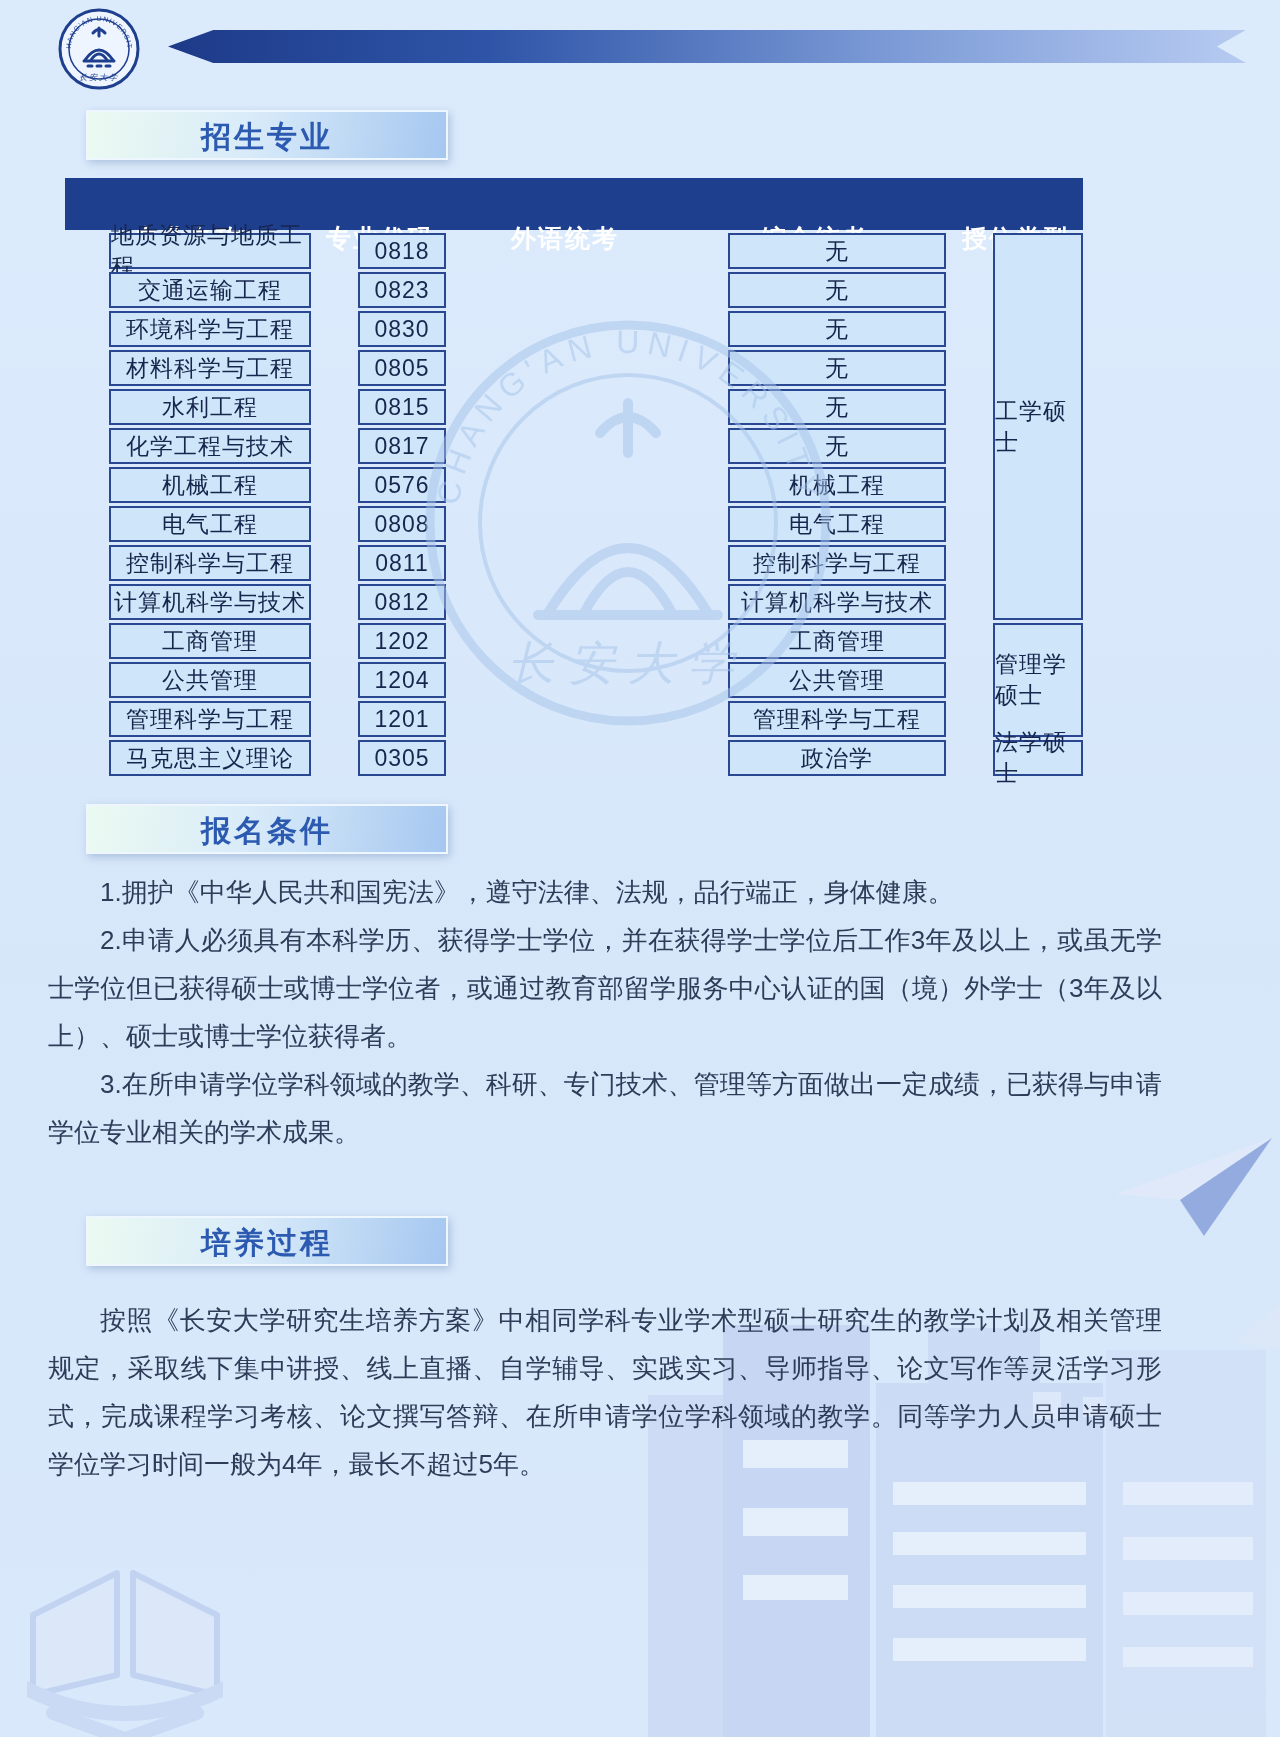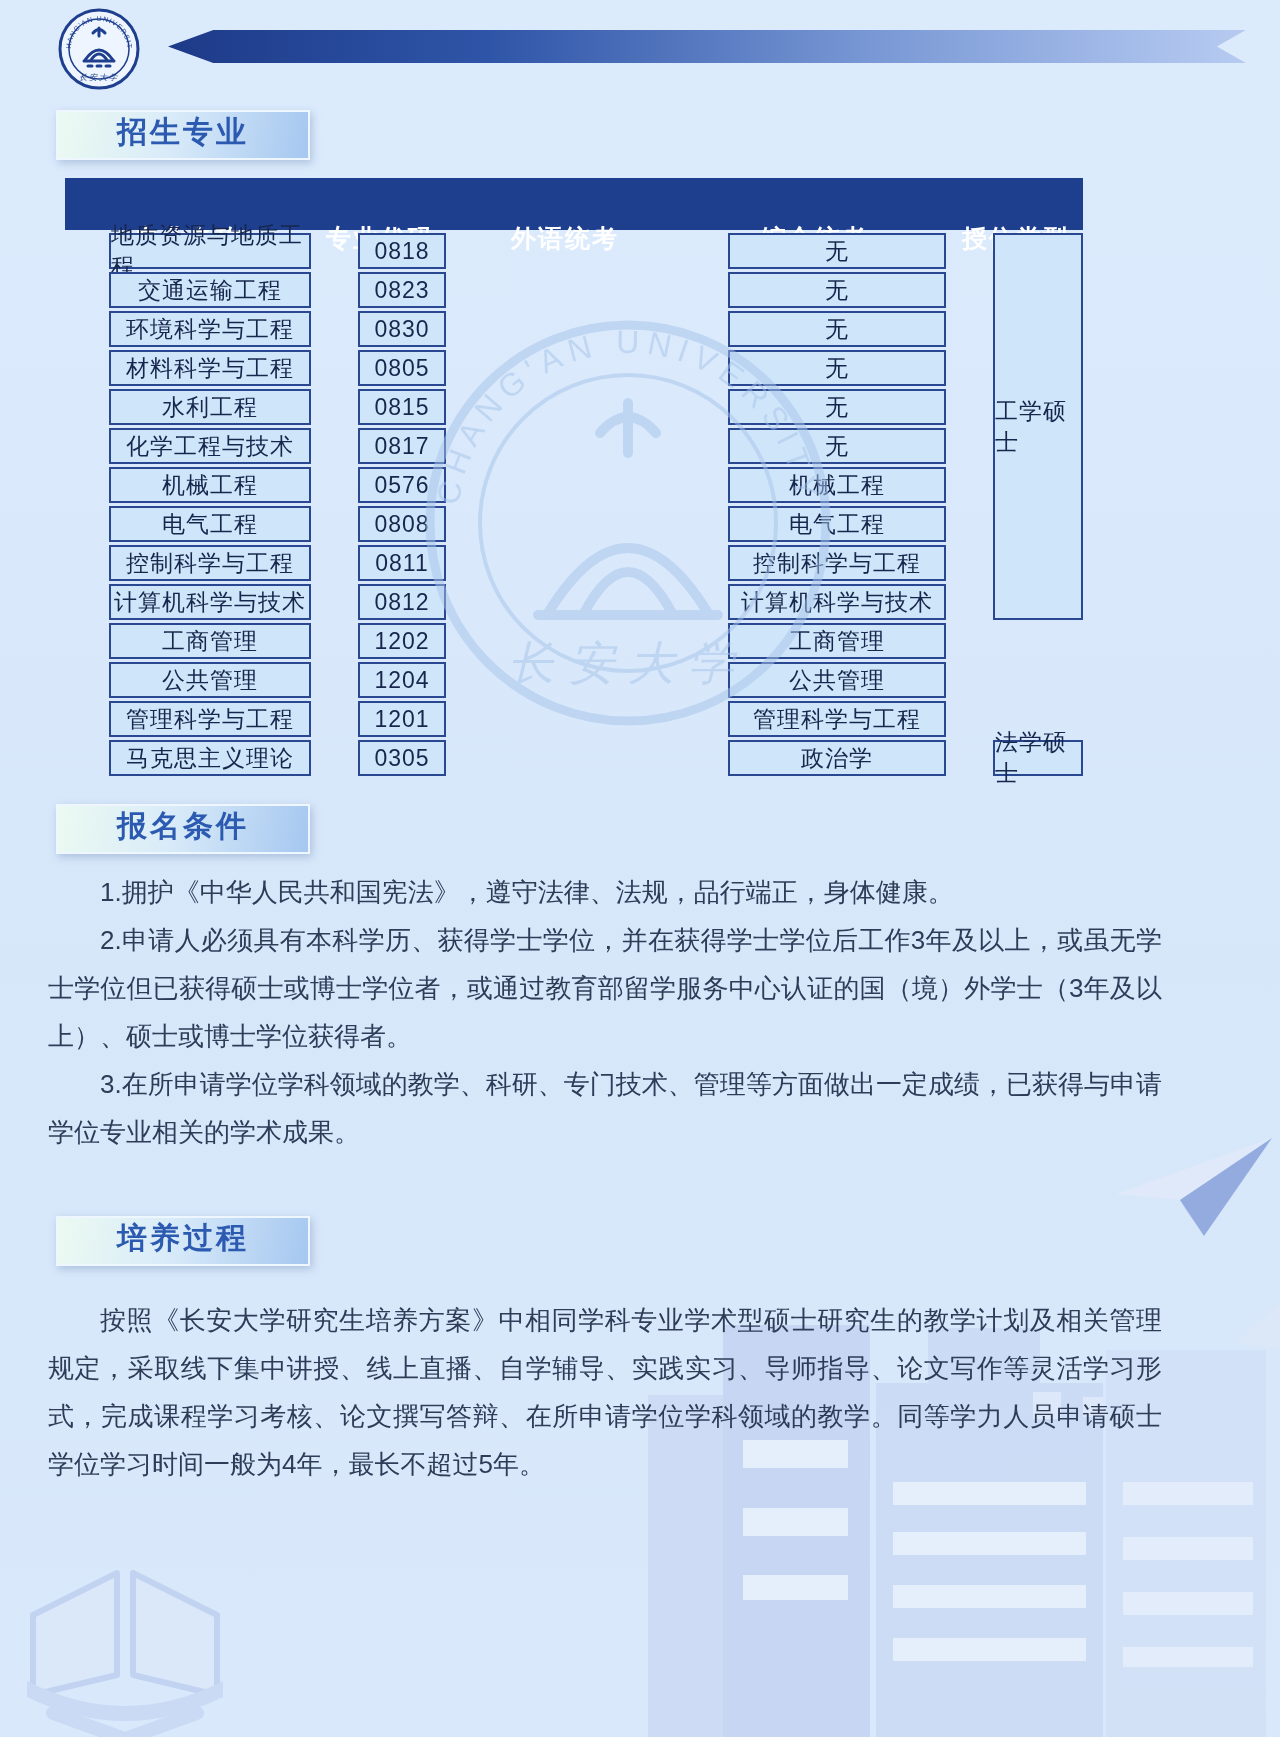--- a/index.html
+++ b/index.html
@@ -13,21 +13,21 @@
   .deco { position:absolute; }
 
   
   .content { position:relative; z-index:1; width:100%; height:100%; padding-top:110px; }
 
   .logo { position:absolute; top:8px; left:58px; }
   .ribbon { position:absolute; top:30px; left:168px; width:1078px; height:33px;
             background:linear-gradient(90deg,#1d3a88 0%,#2f55a8 30%,#7897d4 65%,#a9c0ec 92%,#b7cbf0 100%);
             clip-path:polygon(0 50%,4.2% 0,100% 0,97.3% 50%,100% 100%,4.2% 100%); }
 
-  .badge { margin-left:56px; width:254px; height:50px; display:flex; align-items:flex-start; justify-content:center;
+  .badge { margin-left:86px; width:362px; height:50px; display:flex; align-items:flex-end; justify-content:center;
            background:linear-gradient(100deg,#ebfaf1 0%,#d9ebf9 45%,#a5c7f0 100%);
            border:2px solid #eef6ff; box-shadow:2px 3px 8px rgba(90,120,170,.35); }
   .badge span { font-size:30px; font-weight:bold; color:#2b5ab0; letter-spacing:3px; }
   .badge-req { margin-top:28px; }
   .badge-train { margin-top:0; }
 
   .tablewrap { margin:18px 0 0 65px; width:1018px; }
   .thead { height:52px; background:#1e3e8e; display:grid;
            grid-template-columns:246px 132px 232px 262px 134px; gap:3px; margin-bottom:3px; }
   .thead div { display:flex; align-items:center; justify-content:center;
@@ -171,20 +171,21 @@
         <div class="cell" style="grid-column:1;grid-row:12">公共管理</div>
         <div class="cell" style="grid-column:2;grid-row:12">1204</div>
         <div class="cell" style="grid-column:4;grid-row:12">公共管理</div>
         <div class="cell" style="grid-column:1;grid-row:13">管理科学与工程</div>
         <div class="cell" style="grid-column:2;grid-row:13">1201</div>
         <div class="cell" style="grid-column:4;grid-row:13">管理科学与工程</div>
         <div class="cell" style="grid-column:1;grid-row:14">马克思主义理论</div>
         <div class="cell" style="grid-column:2;grid-row:14">0305</div>
         <div class="cell" style="grid-column:4;grid-row:14">政治学</div>
         <div class="cell" style="grid-column:5;grid-row:1 / span 10">工学硕士</div>
+        <div class="cell" style="grid-column:5;grid-row:11 / span 3">管理学硕士</div>
         <div class="cell" style="grid-column:5;grid-row:14">法学硕士</div>
       </div>
     </div>
 
     <div class="badge badge-req">
       <span>报名条件</span>
     </div>
 
     <div class="textblock req-block">
       <p>1.拥护《中华人民共和国宪法》，遵守法律、法规，品行端正，身体健康。</p>

